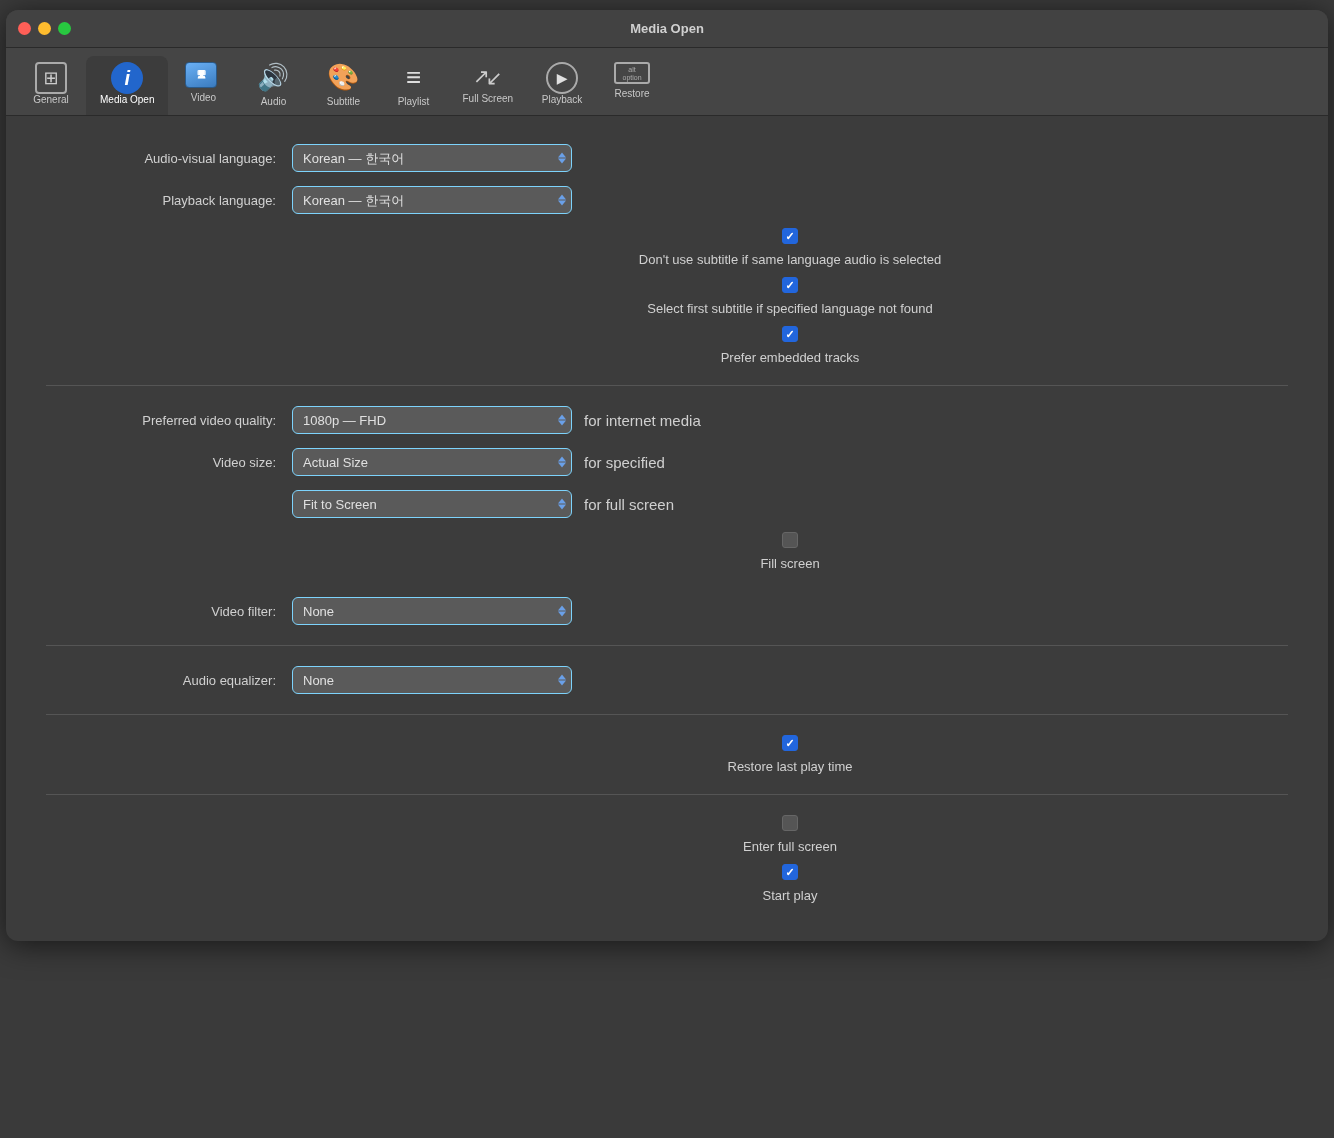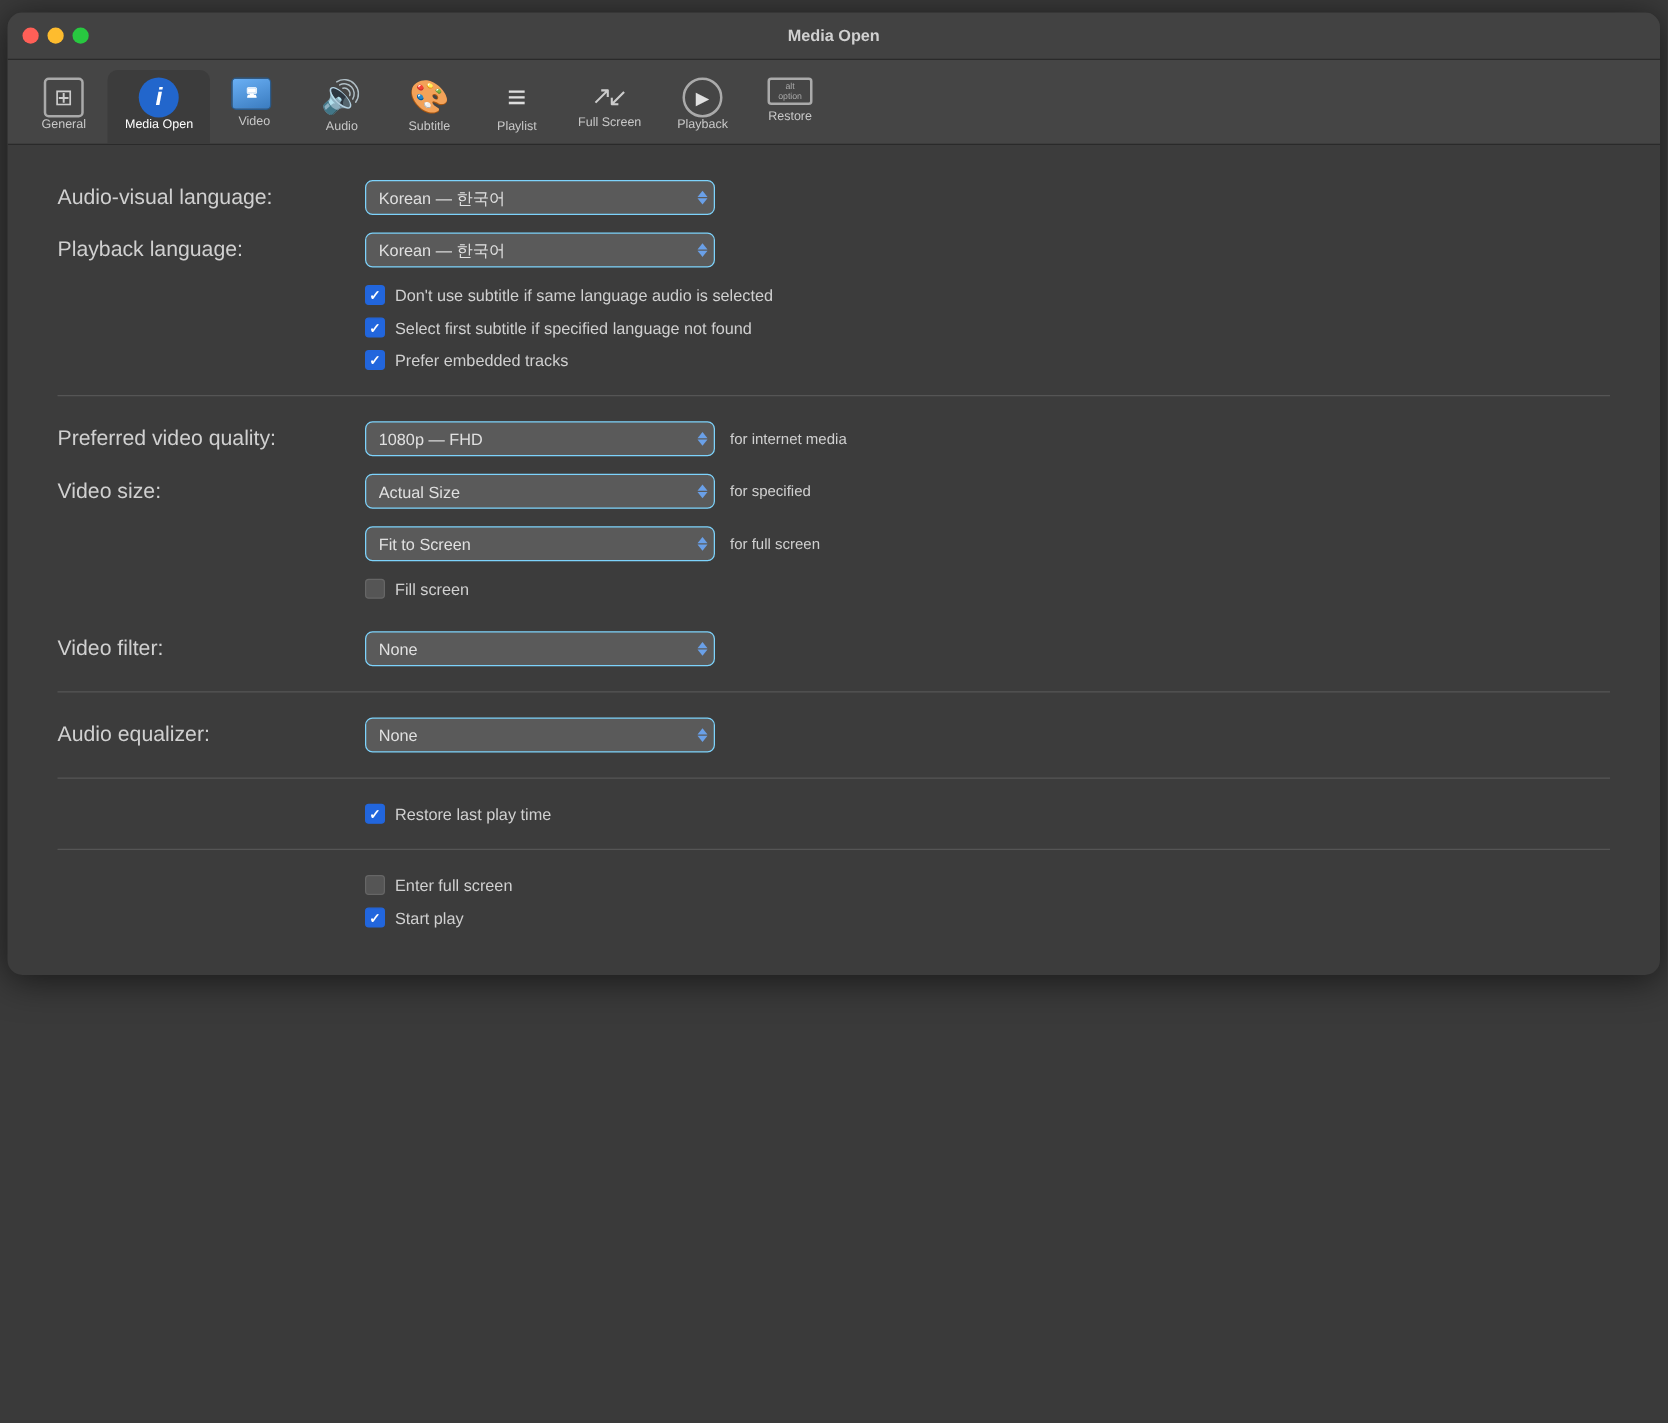--- a/index.html
+++ b/index.html
@@ -122,23 +122,24 @@
       background: #555;
       margin: 20px 0;
     }
 
     .form-row {
       display: flex;
       align-items: center;
       margin-bottom: 14px;
     }
     .form-label {
+      text-align: right;
       min-width: 230px;
       margin-right: 16px;
-      font-size: 17px;
+      font-size: 13px;
       color: #d0d0d0;
     }
     .form-control-area {
       display: flex;
       align-items: center;
       gap: 12px;
     }
 
     
     .select-wrapper {
@@ -170,31 +171,32 @@
     }
     .select-arrow-up, .select-arrow-down {
       width: 0; height: 0;
       border-left: 4px solid transparent;
       border-right: 4px solid transparent;
     }
     .select-arrow-up { border-bottom: 5px solid #6aa0e8; }
     .select-arrow-down { border-top: 5px solid #6aa0e8; }
 
     .side-label {
-      font-size: 12px;
+      font-size: 15px;
       color: #d0d0d0;
     }
 
     
     .checkbox-row {
       display: flex;
       align-items: center;
       gap: 8px;
       margin-bottom: 10px;
       padding-left: 246px;
+      flex-direction: column;
     }
     .checkbox-custom {
       width: 16px; height: 16px;
       border-radius: 3px;
       border: 1.5px solid #666;
       display: flex; align-items: center; justify-content: center;
       cursor: pointer;
       flex-shrink: 0;
     }
     .checkbox-custom.checked {

